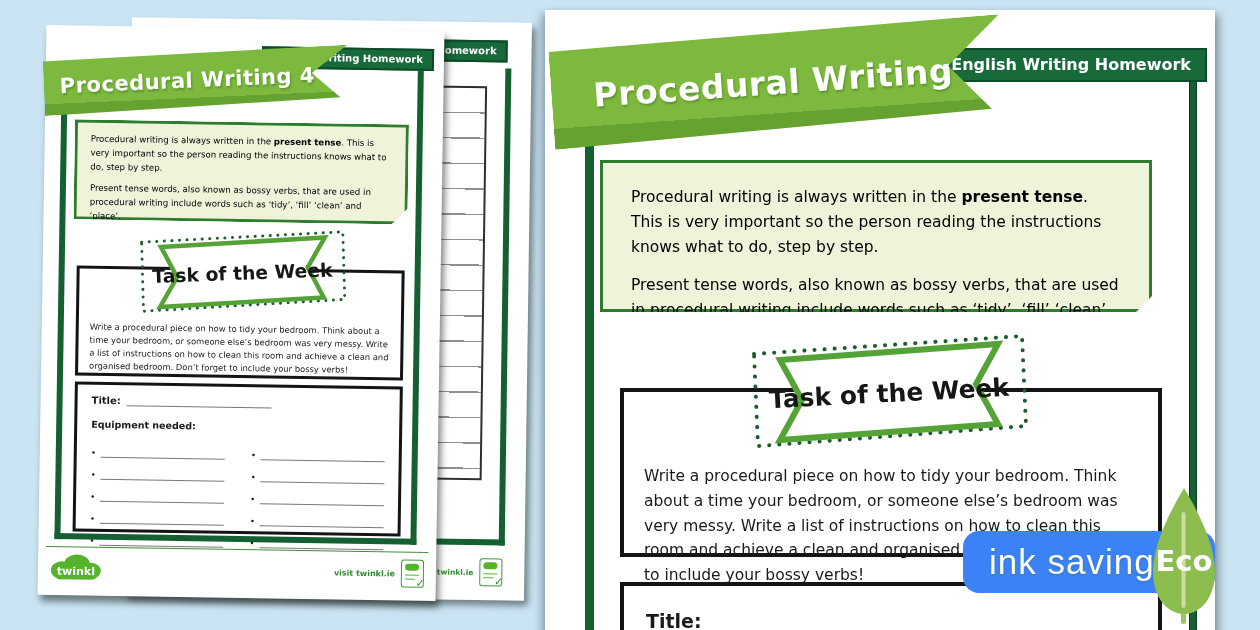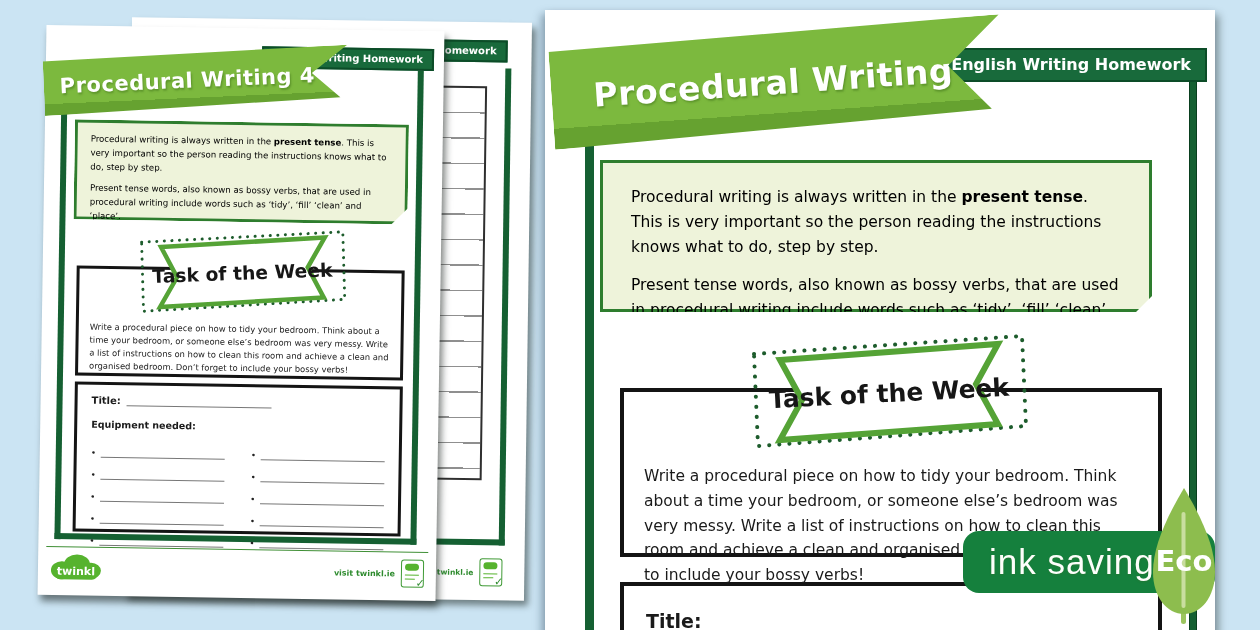--- a/index.html
+++ b/index.html
@@ -102,21 +102,21 @@
   .page3 { left:545px; top:10px; width:670px; height:640px; z-index:3;
            box-shadow:-4px 4px 8px rgba(60,85,105,.4), 4px 5px 8px rgba(30,40,35,.4); }
   .page3 .badge { position:absolute; top:38px; right:8px; }
   .page3 .pole-left { left:40px; width:9px; top:120px; bottom:0; }
   .page3 .pole-right { right:18px; width:8px; top:62px; bottom:0; border:1px solid #0a3f1f; }
 
   .page1 .frame { left:16px; right:20px; top:40px; bottom:56px; }
 
   
   .eco-badge { position:absolute; left:963px; top:531px; width:252px; height:62px;
-               background:#15803d; border-radius:16px; z-index:6;
+               background:#3b82f6; border-radius:16px; z-index:6;
                display:flex; align-items:center; }
   .eco-badge .inklabel { color:#fdfefb; font-size:35px; font-weight:500; padding-left:26px;
                          letter-spacing:1px; text-shadow:0 1px 2px rgba(60,110,40,.4);
                          font-family:"Liberation Sans", sans-serif; }
   .eco-leaf { position:absolute; left:1146px; top:486px; z-index:7; }
 
   svg text { font-family:"DejaVu Sans", sans-serif; }
 </style>
 </head>
 <body>

